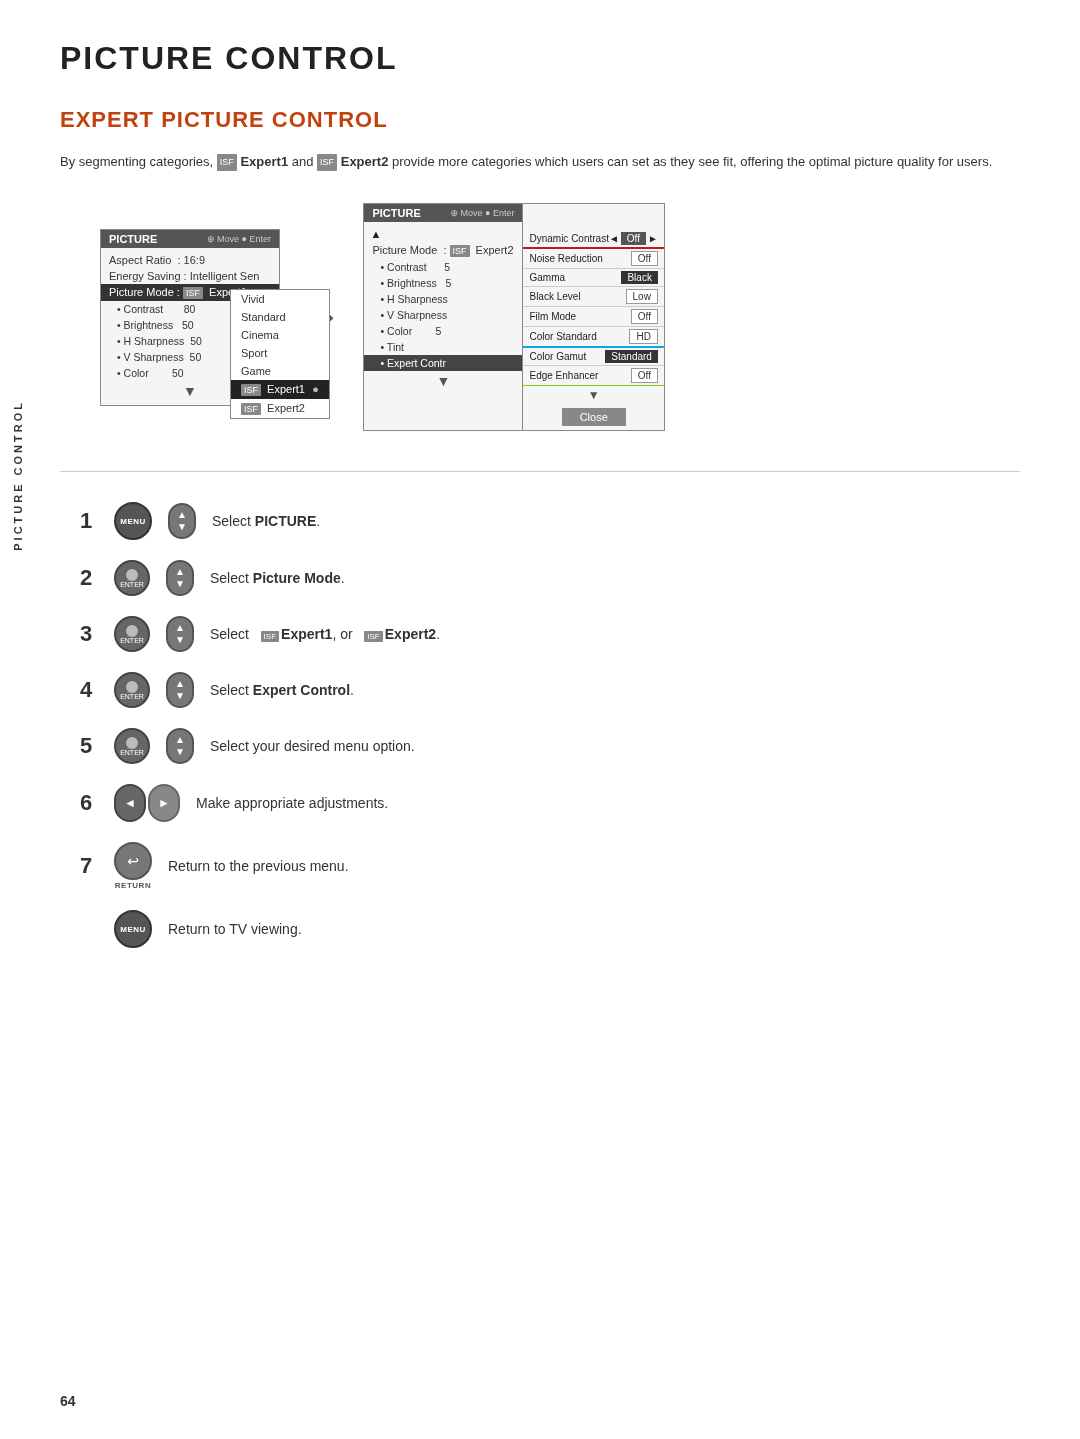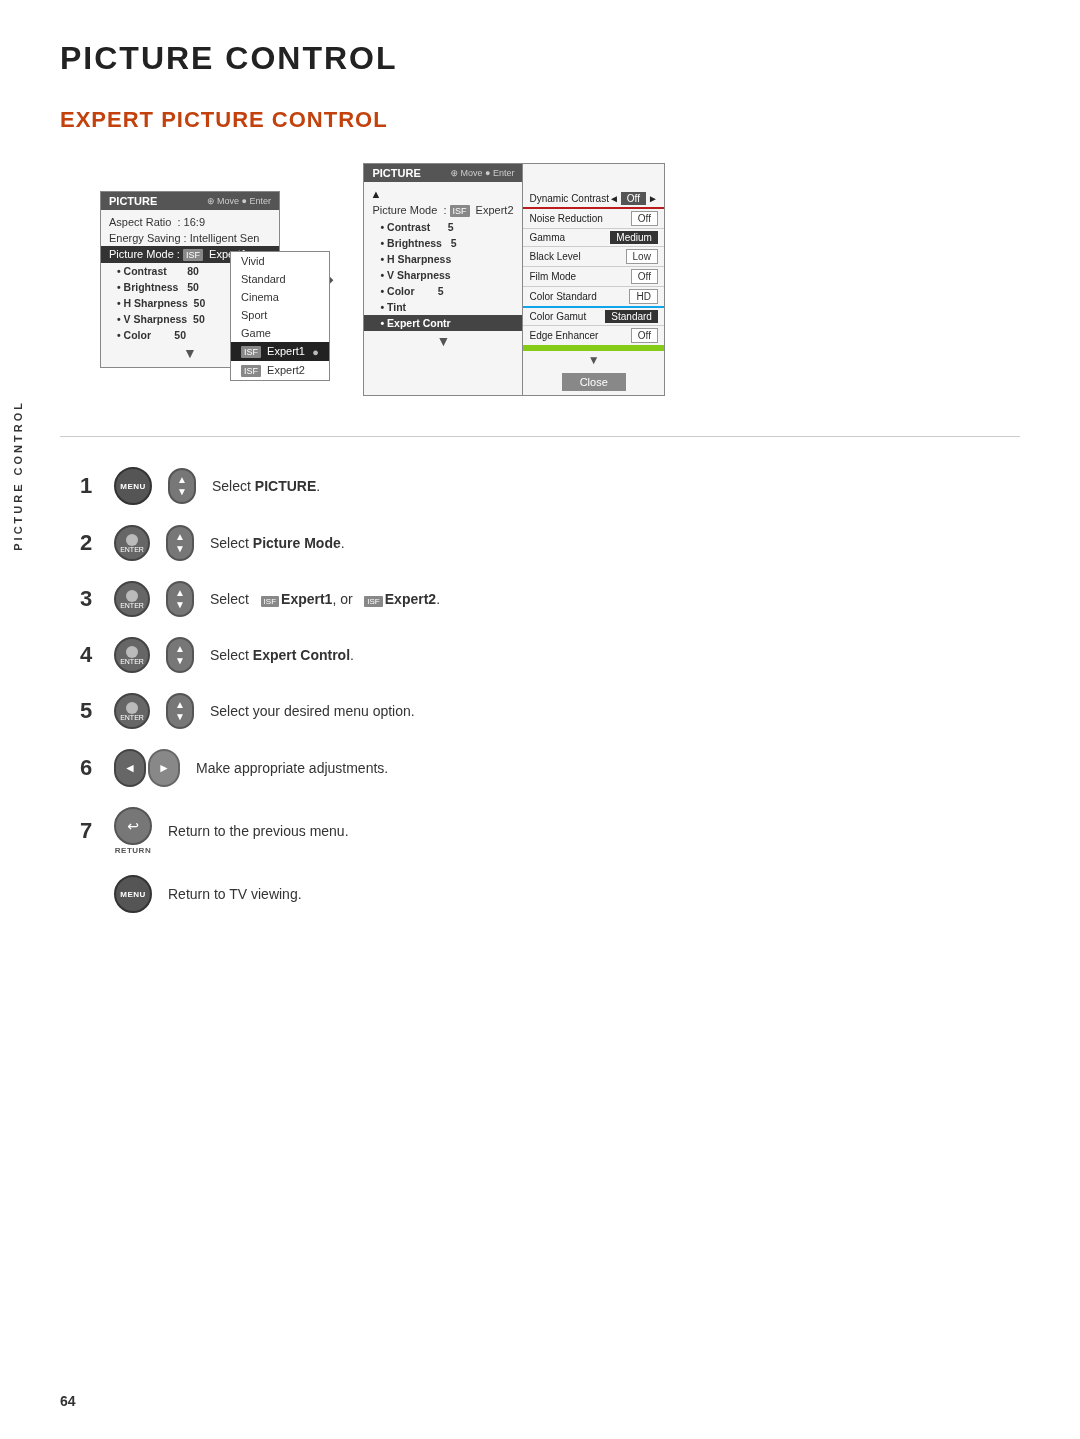--- a/index.html
+++ b/index.html
@@ -90,21 +90,20 @@
 
     .menu-row.selected {
       background: #333;
       color: #fff;
     }
 
     .menu-row-indent {
       padding: 2px 8px 2px 16px;
       font-size: 10.5px;
       color: #333;
-      font-weight: bold;
     }
 
     .menu-row-indent.selected {
       background: #333;
       color: #fff;
     }
 
     
     .dropdown-popup {
       position: absolute;
@@ -302,20 +301,27 @@
 </head>
 <body>
 
 <div class="vertical-sidebar">PICTURE CONTROL</div>
 
 <h1 class="page-title">PICTURE CONTROL</h1>
 
 <h2 class="section-title">EXPERT PICTURE CONTROL</h2>
 
 <div class="intro-text">
+  <p>
+    By segmenting categories, 
+    <span style="display:inline-block;background:#888;color:#fff;font-size:9px;padding:1px 3px;border-radius:1px;vertical-align:middle;">ISF</span>
+    <strong>Expert1</strong> and 
+    <span style="display:inline-block;background:#888;color:#fff;font-size:9px;padding:1px 3px;border-radius:1px;vertical-align:middle;">ISF</span>
+    <strong>Expert2</strong> provide more categories which users can set as they see fit, offering the optimal picture quality for users.
+  </p>
 </div>
 
 <div class="diagram-area">
 
   <div style="position:relative;">
     <div class="menu-box" style="min-width:180px;">
       <div class="menu-box-header">
         <span>PICTURE</span>
         <span class="move-enter">
           <span style="font-size:9px;">⊕</span> Move ● Enter
@@ -395,21 +401,21 @@
           </span>
         </div>
 
         <div style="display:flex;justify-content:space-between;align-items:center;padding:2px 6px;font-size:10px;border-bottom:1px solid #ccc;">
           <span>Noise Reduction</span>
           <span style="background:#fff;border:1px solid #999;color:#333;padding:1px 6px;font-size:10px;">Off</span>
         </div>
 
         <div style="display:flex;justify-content:space-between;align-items:center;padding:2px 6px;font-size:10px;border-bottom:1px solid #ccc;">
           <span>Gamma</span>
-          <span style="background:#333;color:#fff;padding:1px 6px;font-size:10px;">Medium</span>
+          <span style="background:#333;color:#fff;padding:1px 6px;font-size:10px;">Black</span>
         </div>
 
         <div style="display:flex;justify-content:space-between;align-items:center;padding:2px 6px;font-size:10px;border-bottom:1px solid #ccc;">
           <span>Black Level</span>
           <span style="background:#fff;border:1px solid #999;color:#333;padding:1px 6px;font-size:10px;">Low</span>
         </div>
 
         <div style="display:flex;justify-content:space-between;align-items:center;padding:2px 6px;font-size:10px;border-bottom:1px solid #ccc;">
           <span>Film Mode</span>
           <span style="background:#fff;border:1px solid #999;color:#333;padding:1px 6px;font-size:10px;">Off</span>
@@ -418,21 +424,21 @@
         <div style="display:flex;justify-content:space-between;align-items:center;padding:2px 6px;font-size:10px;border-bottom:2px solid #0ea5e9;">
           <span>Color Standard</span>
           <span style="background:#fff;border:1px solid #999;color:#333;padding:1px 6px;font-size:10px;">HD</span>
         </div>
 
         <div style="display:flex;justify-content:space-between;align-items:center;padding:2px 6px;font-size:10px;border-bottom:1px solid #ccc;">
           <span>Color Gamut</span>
           <span style="background:#333;color:#fff;padding:1px 6px;font-size:10px;">Standard</span>
         </div>
 
-        <div style="display:flex;justify-content:space-between;align-items:center;padding:2px 6px;font-size:10px;border-bottom:6px solid #84cc16;">
+        <div style="display:flex;justify-content:space-between;align-items:center;padding:2px 6px;font-size:10px;border-bottom:1px solid #84cc16;">
           <span>Edge Enhancer</span>
           <span style="background:#fff;border:1px solid #999;color:#333;padding:1px 6px;font-size:10px;">Off</span>
         </div>
         <div style="text-align:center;font-size:12px;color:#555;padding:2px;">▼</div>
 
         <div style="display:flex;justify-content:center;padding:4px;">
           <button style="background:#888;color:#fff;border:none;padding:3px 18px;font-size:11px;cursor:pointer;">Close</button>
         </div>
       </div>
     </div>

